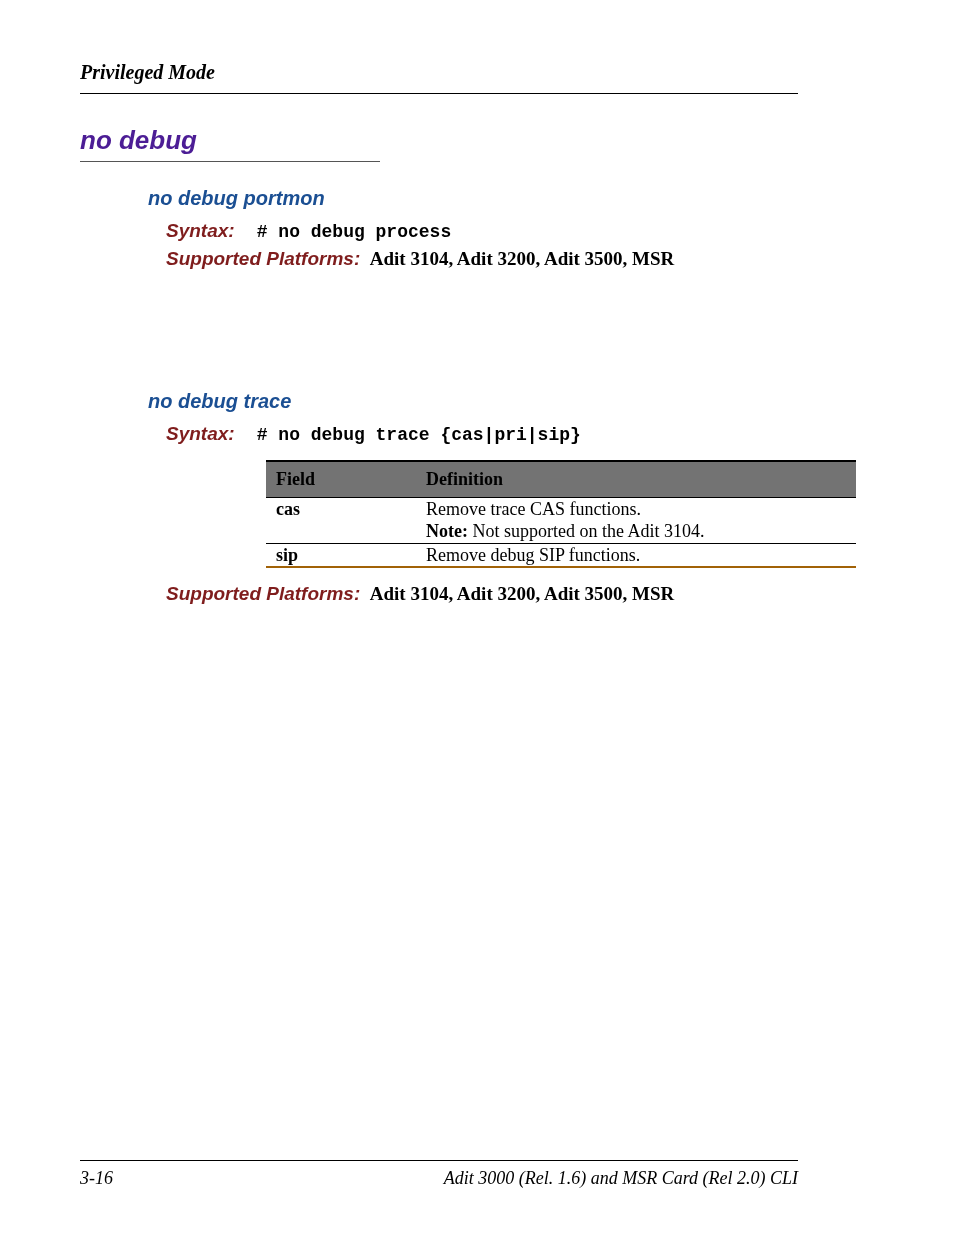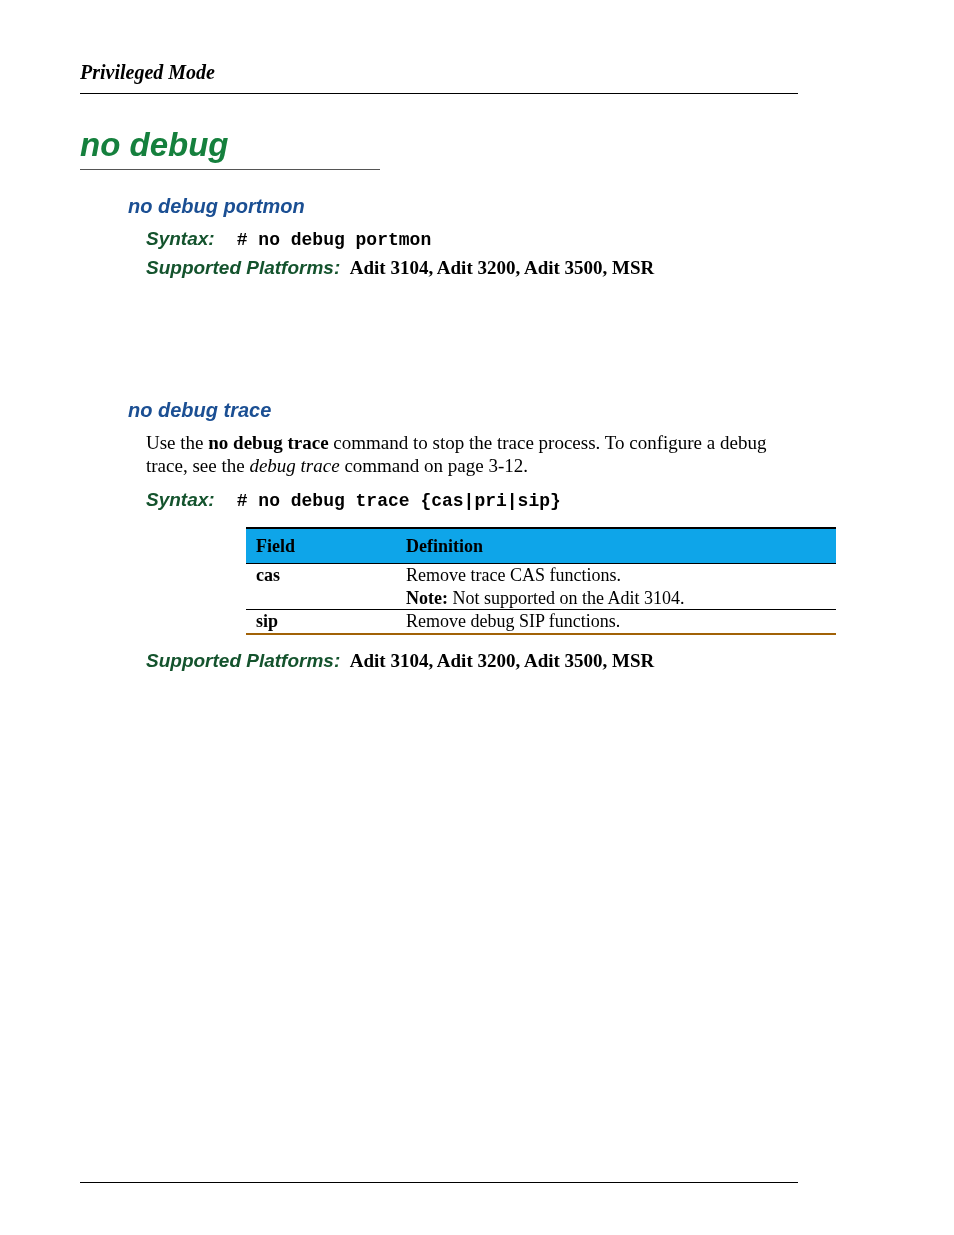--- a/index.html
+++ b/index.html
@@ -26,33 +26,33 @@
     font-weight: bold;
     font-size: 20px;
     margin-bottom: 8px;
   }
   .top-rule {
     border: none;
     border-top: 1.5px solid #000;
     margin: 0 0 30px 0;
   }
   .h1 {
-    color: #15803d;
+    color: #4c1d95;
     font-family: Arial, Helvetica, sans-serif;
     font-weight: bold;
     font-style: italic;
-    font-size: 33px;
+    font-size: 26px;
     margin: 0;
     padding-bottom: 4px;
     border-bottom: 1.5px solid #555;
     display: inline-block;
     width: 300px;
   }
   .section {
-    margin-left: 48px;
+    margin-left: 68px;
     margin-top: 24px;
   }
   .h2 {
     color: #1b4f93;
     font-family: Arial, Helvetica, sans-serif;
     font-weight: bold;
     font-style: italic;
     font-size: 20px;
     margin: 0 0 8px 0;
   }
@@ -61,21 +61,21 @@
   }
   .para {
     margin: 0 0 10px 0;
     font-size: 19px;
   }
   .label-row {
     margin: 4px 0;
     font-size: 19px;
   }
   .label {
-    color: #14532d;
+    color: #7f1d1d;
     font-family: Arial, Helvetica, sans-serif;
     font-weight: bold;
     font-style: italic;
     display: inline-block;
   }
   .label.syntax, .label.example { width: 86px; }
   .mono {
     font-family: "Courier New", Courier, monospace;
     font-weight: bold;
     font-size: 18px;
@@ -86,21 +86,21 @@
     font-size: 19px;
   }
   .big-gap { height: 90px; }
   .tbl {
     margin: 14px 0 14px 100px;
     border-collapse: collapse;
     width: 590px;
     font-size: 18px;
   }
   .tbl th {
-    background: #0ea5e9;
+    background: #737373;
     text-align: left;
     font-weight: bold;
     padding: 6px 10px;
     border-top: 2px solid #000;
     border-bottom: 1px solid #000;
   }
   .tbl td {
     padding: 0 10px;
     border-bottom: 1px solid #000;
     vertical-align: top;
@@ -142,39 +142,36 @@
   <div>
     <h1 class="h1">no debug</h1>
   </div>
 
   <div class="section">
     <div class="h2">no debug portmon</div>
     <div class="body-indent">
 
       <div class="label-row">
         <span class="label syntax">Syntax:</span>
-        <span class="mono"># no debug portmon</span>
+        <span class="mono"># no debug process</span>
       </div>
 
 
       <div class="label-row">
         <span class="label">Supported Platforms:</span>
         &nbsp;<span class="platforms-value">Adit 3104, Adit 3200, Adit 3500, MSR</span>
       </div>
     </div>
   </div>
 
   <div class="big-gap"></div>
 
   <div class="section">
     <div class="h2">no debug trace</div>
     <div class="body-indent">
-      <p class="para">
-        <span>Use the </span><b>no debug trace</b><span> command to stop the trace process. To configure a debug trace, see the </span><i>debug trace</i><span> command on page 3-12.</span>
-      </p>
 
       <div class="label-row">
         <span class="label syntax">Syntax:</span>
         <span class="mono"># no debug trace {cas|pri|sip}</span>
       </div>
 
       <table class="tbl">
         <thead>
           <tr>
             <th>Field</th>
@@ -201,15 +198,19 @@
 
       <div class="label-row">
         <span class="label">Supported Platforms:</span>
         &nbsp;<span class="platforms-value">Adit 3104, Adit 3200, Adit 3500, MSR</span>
       </div>
     </div>
   </div>
 
   <div class="footer">
     <hr class="foot-rule">
+    <div class="foot-row">
+      <span>3-16</span>
+      <span>Adit 3000 (Rel. 1.6) and MSR Card (Rel 2.0) CLI</span>
+    </div>
   </div>
 
 </div>
 
 </body></html>

